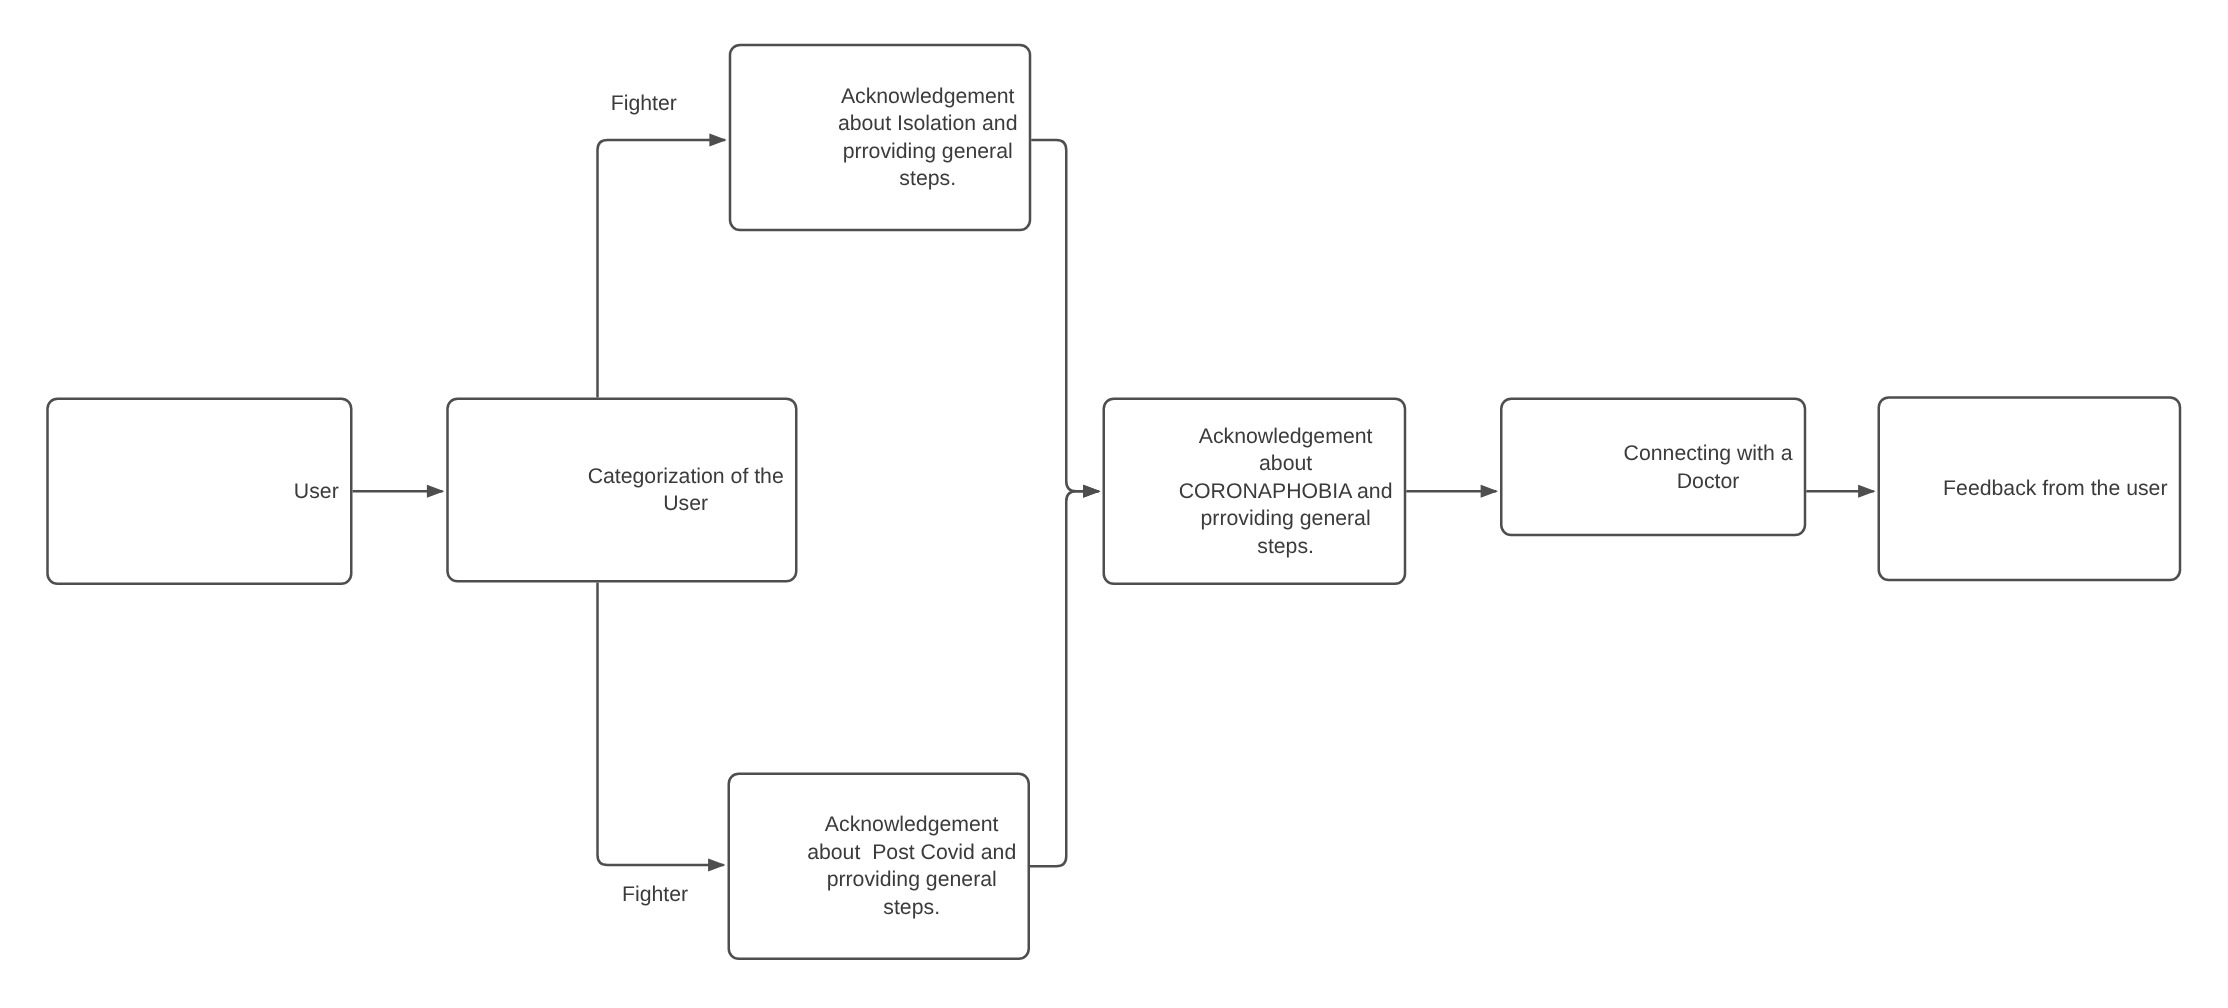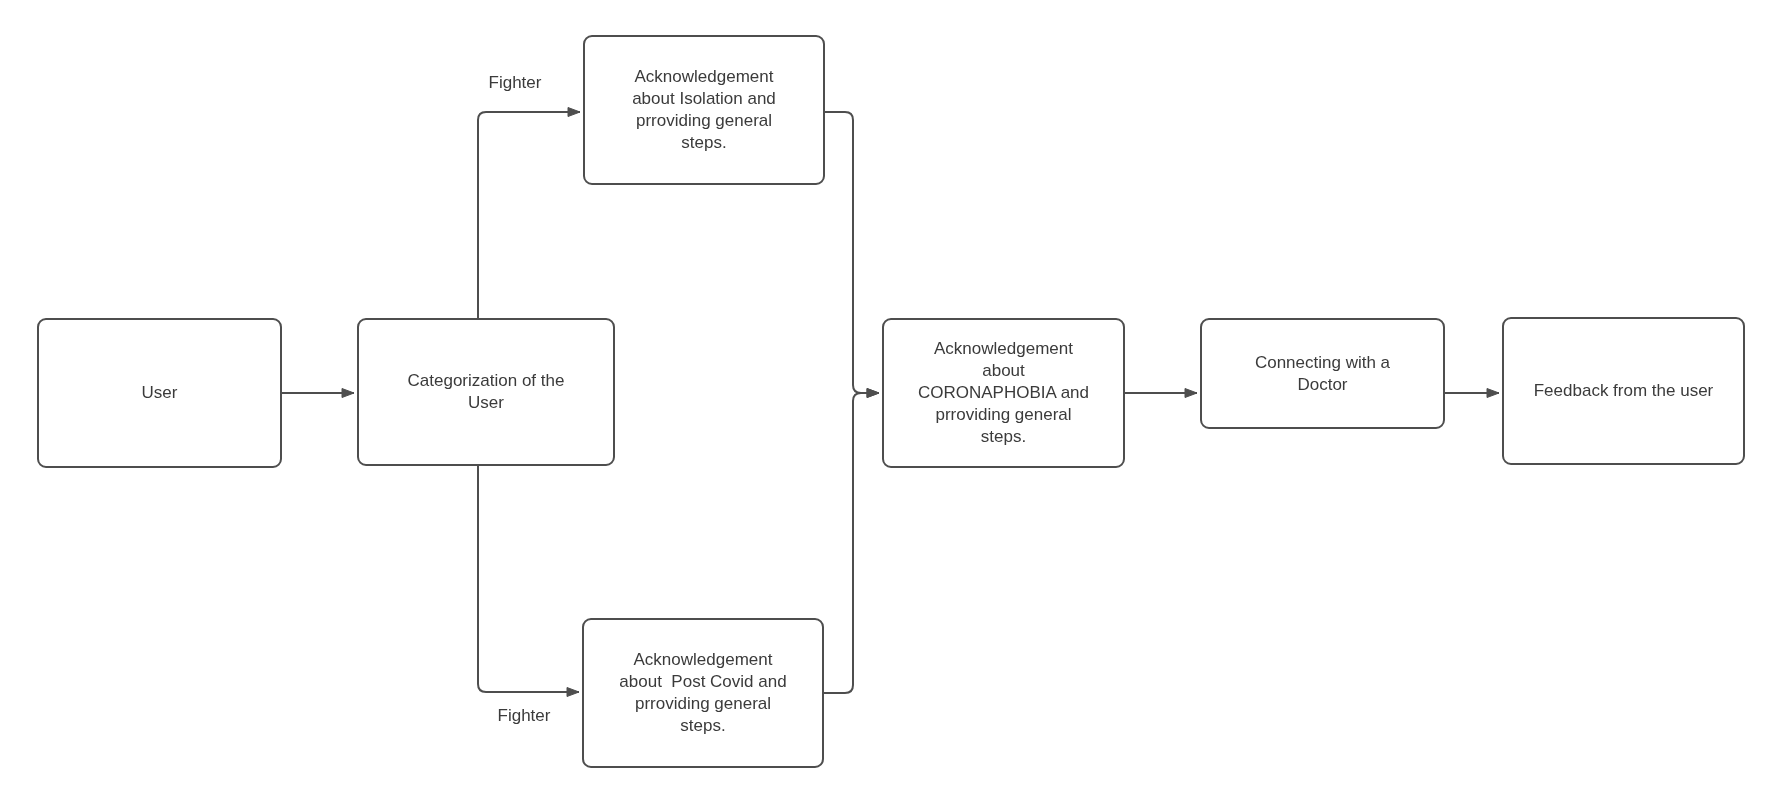--- a/index.html
+++ b/index.html
@@ -27,21 +27,21 @@
     stroke-width: 2;
   }
   .node {
     position: absolute;
     box-sizing: border-box;
     background: var(--box-fill, #ffffff);
     border: 2px solid var(--line-color, #4e4e4e);
     border-radius: 9px;
     display: flex;
     align-items: center;
-    justify-content: center;
+    justify-content: flex-end;
     text-align: center;
     padding: 20px 9px;
   }
   .node-label {
     white-space: pre-wrap;
     font-size: 17px;
     line-height: 22px;
     color: var(--text-color, #3b3b3b);
   }
   .edge-label {
@@ -69,21 +69,21 @@
       <path d="M 825 112 L 845 112 Q 853 112 853 120 L 853 385 Q 853 393 861 393 L 879 393" class="edge" marker-end="url(#arrow)"></path>
       <path d="M 824 693 L 845 693 Q 853 693 853 685 L 853 401 Q 853 393 861 393 L 879 393" class="edge" marker-end="url(#arrow)"></path>
       <path d="M 1125 393 L 1197 393" class="edge" marker-end="url(#arrow)"></path>
       <path d="M 1445 393 L 1499 393" class="edge" marker-end="url(#arrow)"></path>
     </svg>
 <div class="edge-label" style="left: 508px; top: 83px; padding-left: 14px;">Fighter</div>
     <div class="edge-label" style="left: 524px; top: 716px;">Fighter</div>
     <div class="node" style="left: 37px; top: 318px; width: 245px; height: 150px;">
       <span class="node-label">User</span>
     </div>
-    <div class="node" style="left: 357px; top: 318px; width: 258px; height: 148px;">
+    <div class="node" style="left: 357px; top: 318px; width: 281px; height: 148px;">
       <span class="node-label">Categorization of the
 User</span>
     </div>
     <div class="node" style="left: 583px; top: 35px; width: 242px; height: 150px;">
       <span class="node-label">Acknowledgement
 about Isolation and
 prroviding general
 steps.</span>
     </div>
     <div class="node" style="left: 582px; top: 618px; width: 242px; height: 150px;">

